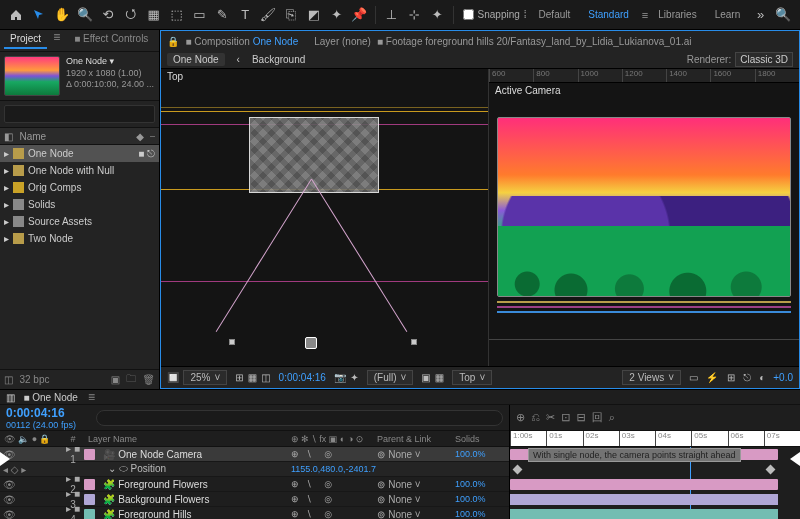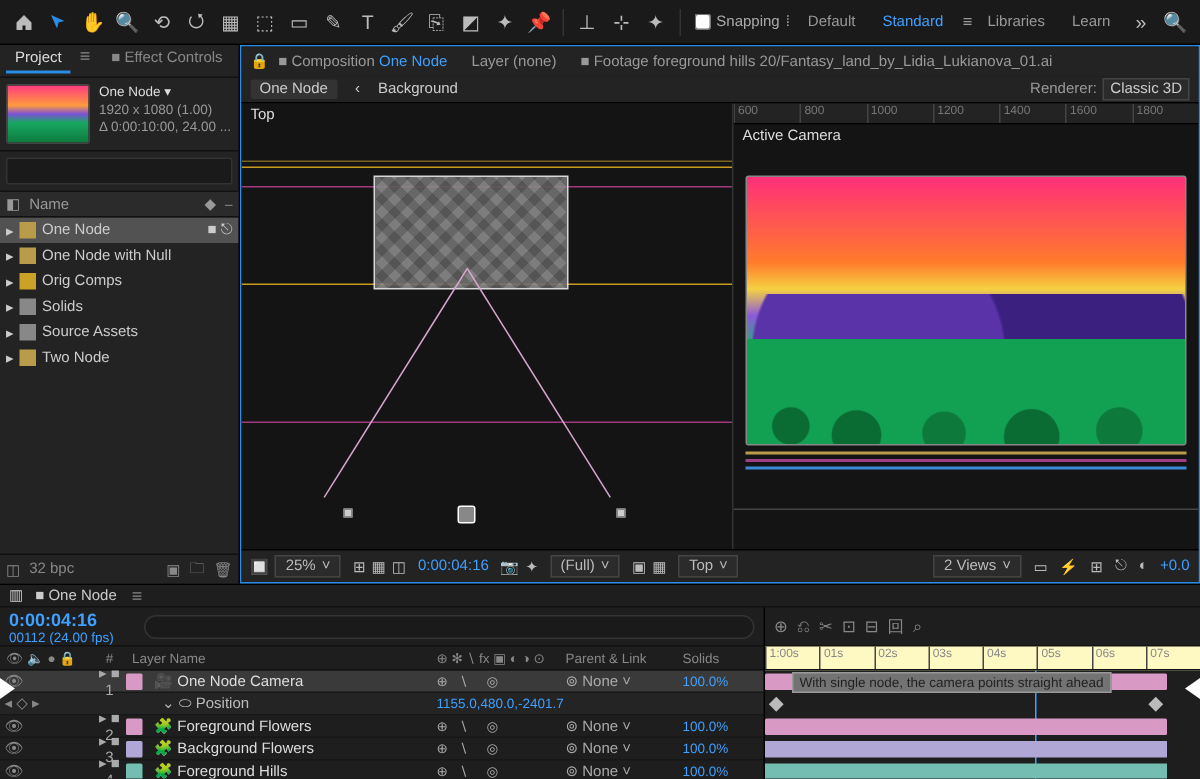--- a/index.html
+++ b/index.html
@@ -111,21 +111,21 @@
   .lrow .sw{width:11px;height:11px;border-radius:1px;margin-right:4px}
   .lrow .nm{flex:1;display:flex;align-items:center;gap:4px;color:#ddd}
   .lrow .md{width:86px;color:#aaa;font-size:9px}
   .lrow .pr{width:78px;color:#aaa;font-size:10px}
   .lrow .st{width:54px;color:#3fa0ff;font-size:9px}
   .lrow.prop{background:#242424}
   .lrow.prop .nm{padding-left:24px;color:#bbb}
   .lrow.prop .md{color:#3fa0ff}
   .tl-right{flex:1;display:flex;flex-direction:column;position:relative}
   .tl-rhead{height:26px;display:flex;align-items:center;gap:6px;padding:0 6px;color:#888;border-bottom:1px solid #111}
-  .tl-ruler{height:16px;background:#fef9c3;display:flex;border-bottom:1px solid #111;font-size:8px;color:#888;position:relative}
+  .tl-ruler{height:16px;background:#ffffff;display:flex;border-bottom:1px solid #111;font-size:8px;color:#888;position:relative}
   .tl-ruler span{flex:1;border-left:1px solid #444;padding-left:2px}
   .tl-playhead{position:absolute;top:0;bottom:0;width:1px;background:#3fa0ff}
   .tl-tracks{flex:1;position:relative}
   .trk{position:absolute;left:0;right:0;height:15px}
   .bar-pink{position:absolute;left:0;right:22px;top:2px;height:11px;background:#d89ac4;border-radius:1px}
   .bar-lav{position:absolute;left:0;right:22px;top:2px;height:11px;background:#b0a7d6}
   .bar-teal{position:absolute;left:0;right:22px;top:2px;height:11px;background:#73bdb2}
   .tooltip{position:absolute;background:#737373;color:#222;font-size:9px;padding:1px 4px;border:1px solid #999;white-space:nowrap;z-index:5}
   .kf{position:absolute;width:7px;height:7px;background:#bbb;transform:rotate(45deg);top:4px}
   .corner-arrow{position:absolute;width:0;height:0;border-style:solid}
@@ -215,21 +215,21 @@
       <span>🗀</span>
       <span>🗑</span>
     </div>
   </div>
 
   <div class="center-panel">
     <div class="comp-tabs">
       <span class="lock">🔒</span>
       <span>■ <span>Composition</span> <span class="ctab-active">One Node</span></span>
       <span style="margin-left:10px">Layer (none)</span>
-      <span style="margin-left:10px">■ <span>Footage foreground hills 20/Fantasy_land_by_Lidia_Lukianova_01.ai</span></span>
+      <span style="">■ <span>Footage foreground hills 20/Fantasy_land_by_Lidia_Lukianova_01.ai</span></span>
     </div>
     <div class="view-strip">
       <span class="view-name">One Node</span>
       <span>‹</span>
       <span>Background</span>
       <div class="renderer">
         <span>Renderer:</span>
         <span class="rsel">Classic 3D</span>
       </div>
     </div>

